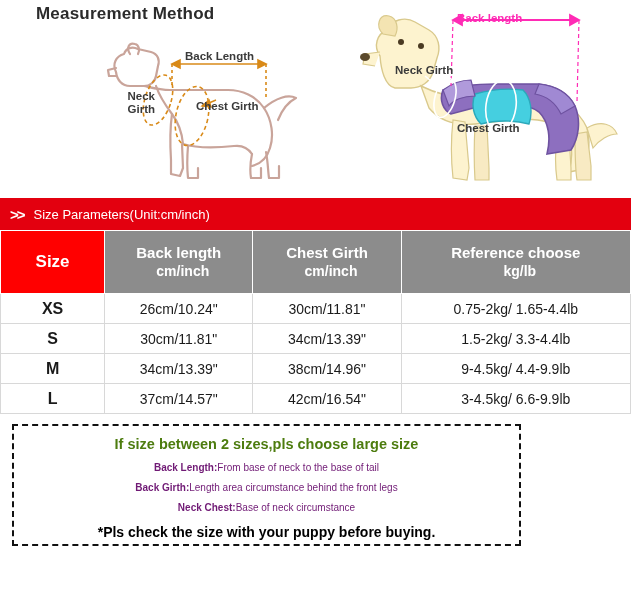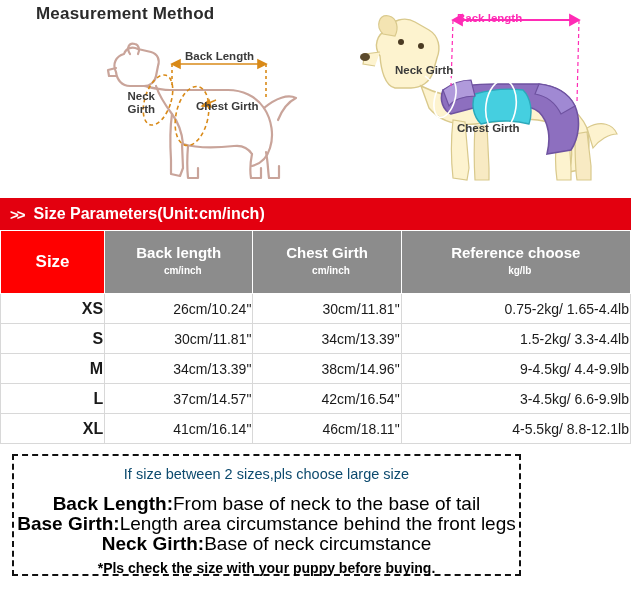--- a/index.html
+++ b/index.html
@@ -76,22 +76,22 @@
   }
   .banner .chev {
     color: #ffffff;
     font-size: 15px;
     font-weight: bold;
     margin-left: 10px;
     letter-spacing: -2px;
   }
   .banner .btext {
     color: #ffffff;
-    font-size: 16px;
-    font-weight: bold;
+    font-size: 13px;
+    font-weight: normal;
     margin-left: 10px;
   }
 
   
   .tablewrap {
     width: 631px;
     background: #c2410c;
     padding: 0;
   }
   table.size {
@@ -115,52 +115,51 @@
   table.size thead th.sizehead {
     background: #ff0000;
     font-size: 17px;
   }
   table.size tbody td {
     height: 27px;
     background: #ffffff;
     color: #1a1a1a;
     font-size: 14px;
     border: 1px solid #d8d8d8;
-    text-align: right;
   }
   table.size tbody td.sizecell {
     font-weight: bold;
     font-size: 16px;
   }
   .col1 { width: 104px; }
   .col2 { width: 148px; }
   .col3 { width: 148px; }
   .col4 { width: 229px; }
   .hdr-l1 { display: block; }
-  .hdr-l2 { display: block; font-size: 10px; margin-left: 8px; }
+  .hdr-l2 { display: block; font-size: 14px; margin-left: 8px; }
 
   
   .notes {
     position: relative;
     margin: 10px 12px 0 12px;
     border: 2px dashed #111111;
     height: 122px;
     box-sizing: border-box;
     padding-top: 10px;
     text-align: center;
   }
   .notes .red {
-    color: #0c4a6e;
-    font-weight: normal;
+    color: #4d7c0f;
+    font-weight: bold;
     font-size: 14.5px;
-    margin-bottom: 12px;
+    margin-bottom: 6px;
   }
   .notes .line {
-    font-size: 19px;
-    color: #000000;
+    font-size: 10px;
+    color: #701a75;
     line-height: 20px;
   }
   .notes .line b {
     font-weight: bold;
   }
   .notes .last {
     font-weight: bold;
     font-size: 14px;
     margin-top: 6px;
   }
@@ -342,37 +341,31 @@
           <td>34cm/13.39"</td>
           <td>38cm/14.96"</td>
           <td>9-4.5kg/ 4.4-9.9lb</td>
         </tr>
         <tr>
           <td class="sizecell">L</td>
           <td>37cm/14.57"</td>
           <td>42cm/16.54"</td>
           <td>3-4.5kg/ 6.6-9.9lb</td>
         </tr>
-        <tr>
-          <td class="sizecell">XL</td>
-          <td>41cm/16.14"</td>
-          <td>46cm/18.11"</td>
-          <td>4-5.5kg/ 8.8-12.1lb</td>
-        </tr>
       </tbody>
     </table>
   </div>
 
   <div class="notes">
     <div class="red">If size between 2 sizes,pls choose large size</div>
     <div class="line">
       <b>Back Length:</b><span>From base of neck to the base of tail</span>
     </div>
     <div class="line">
-      <b>Base Girth:</b><span>Length area circumstance behind the front legs</span>
+      <b>Back Girth:</b><span>Length area circumstance behind the front legs</span>
     </div>
     <div class="line">
-      <b>Neck Girth:</b><span>Base of neck circumstance</span>
+      <b>Neck Chest:</b><span>Base of neck circumstance</span>
     </div>
     <div class="last">*Pls check the size with your puppy before buying.</div>
   </div>
 
 </div>
 
 </body></html>

